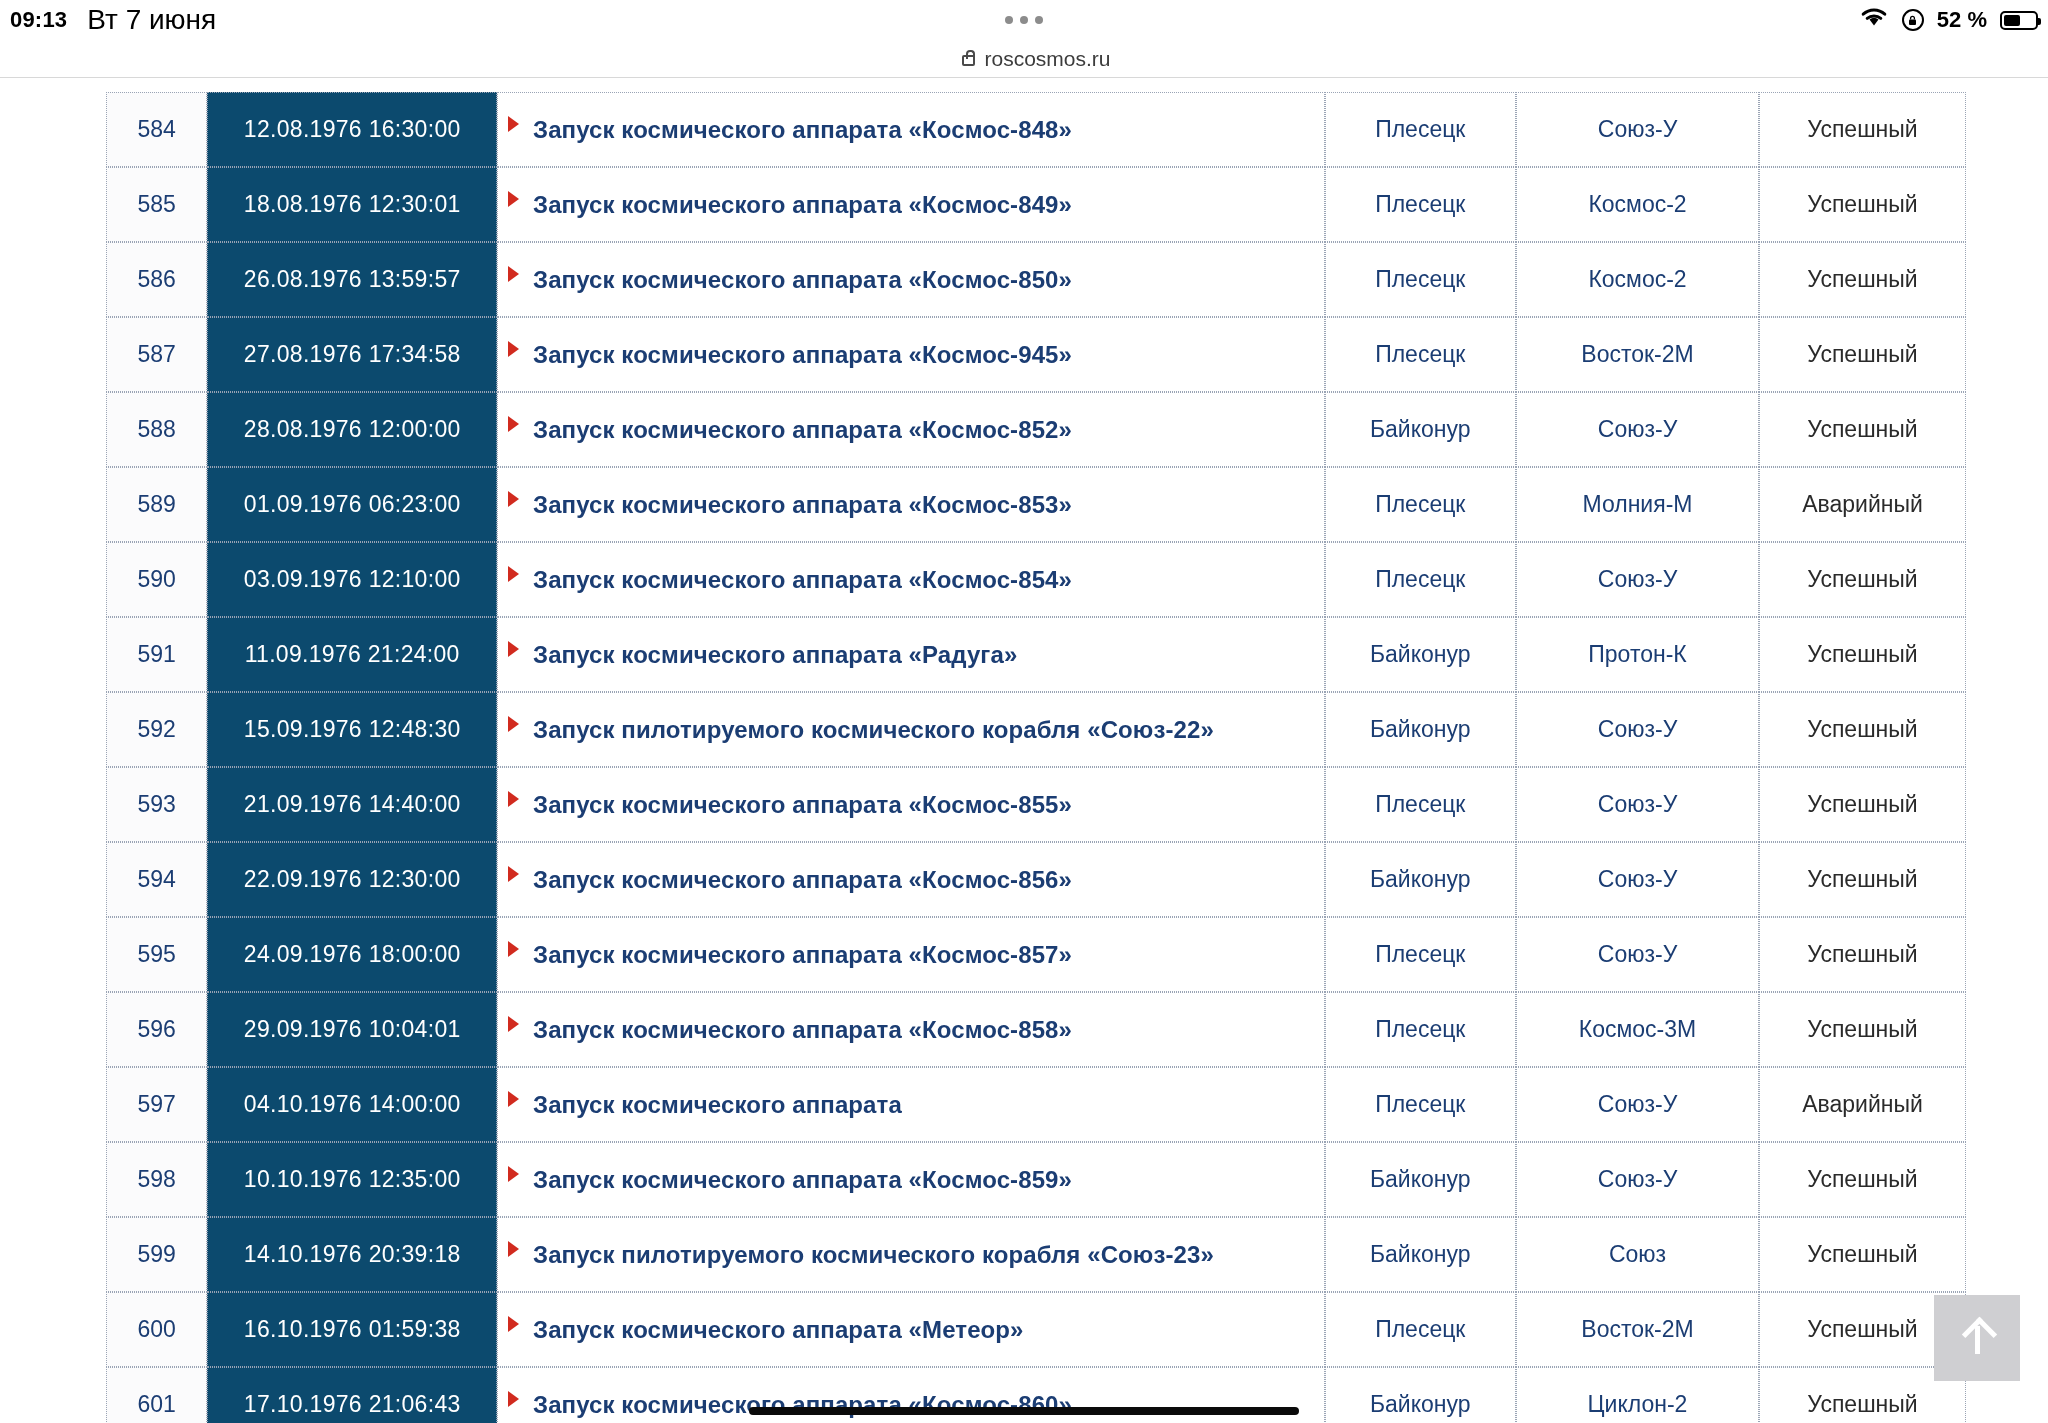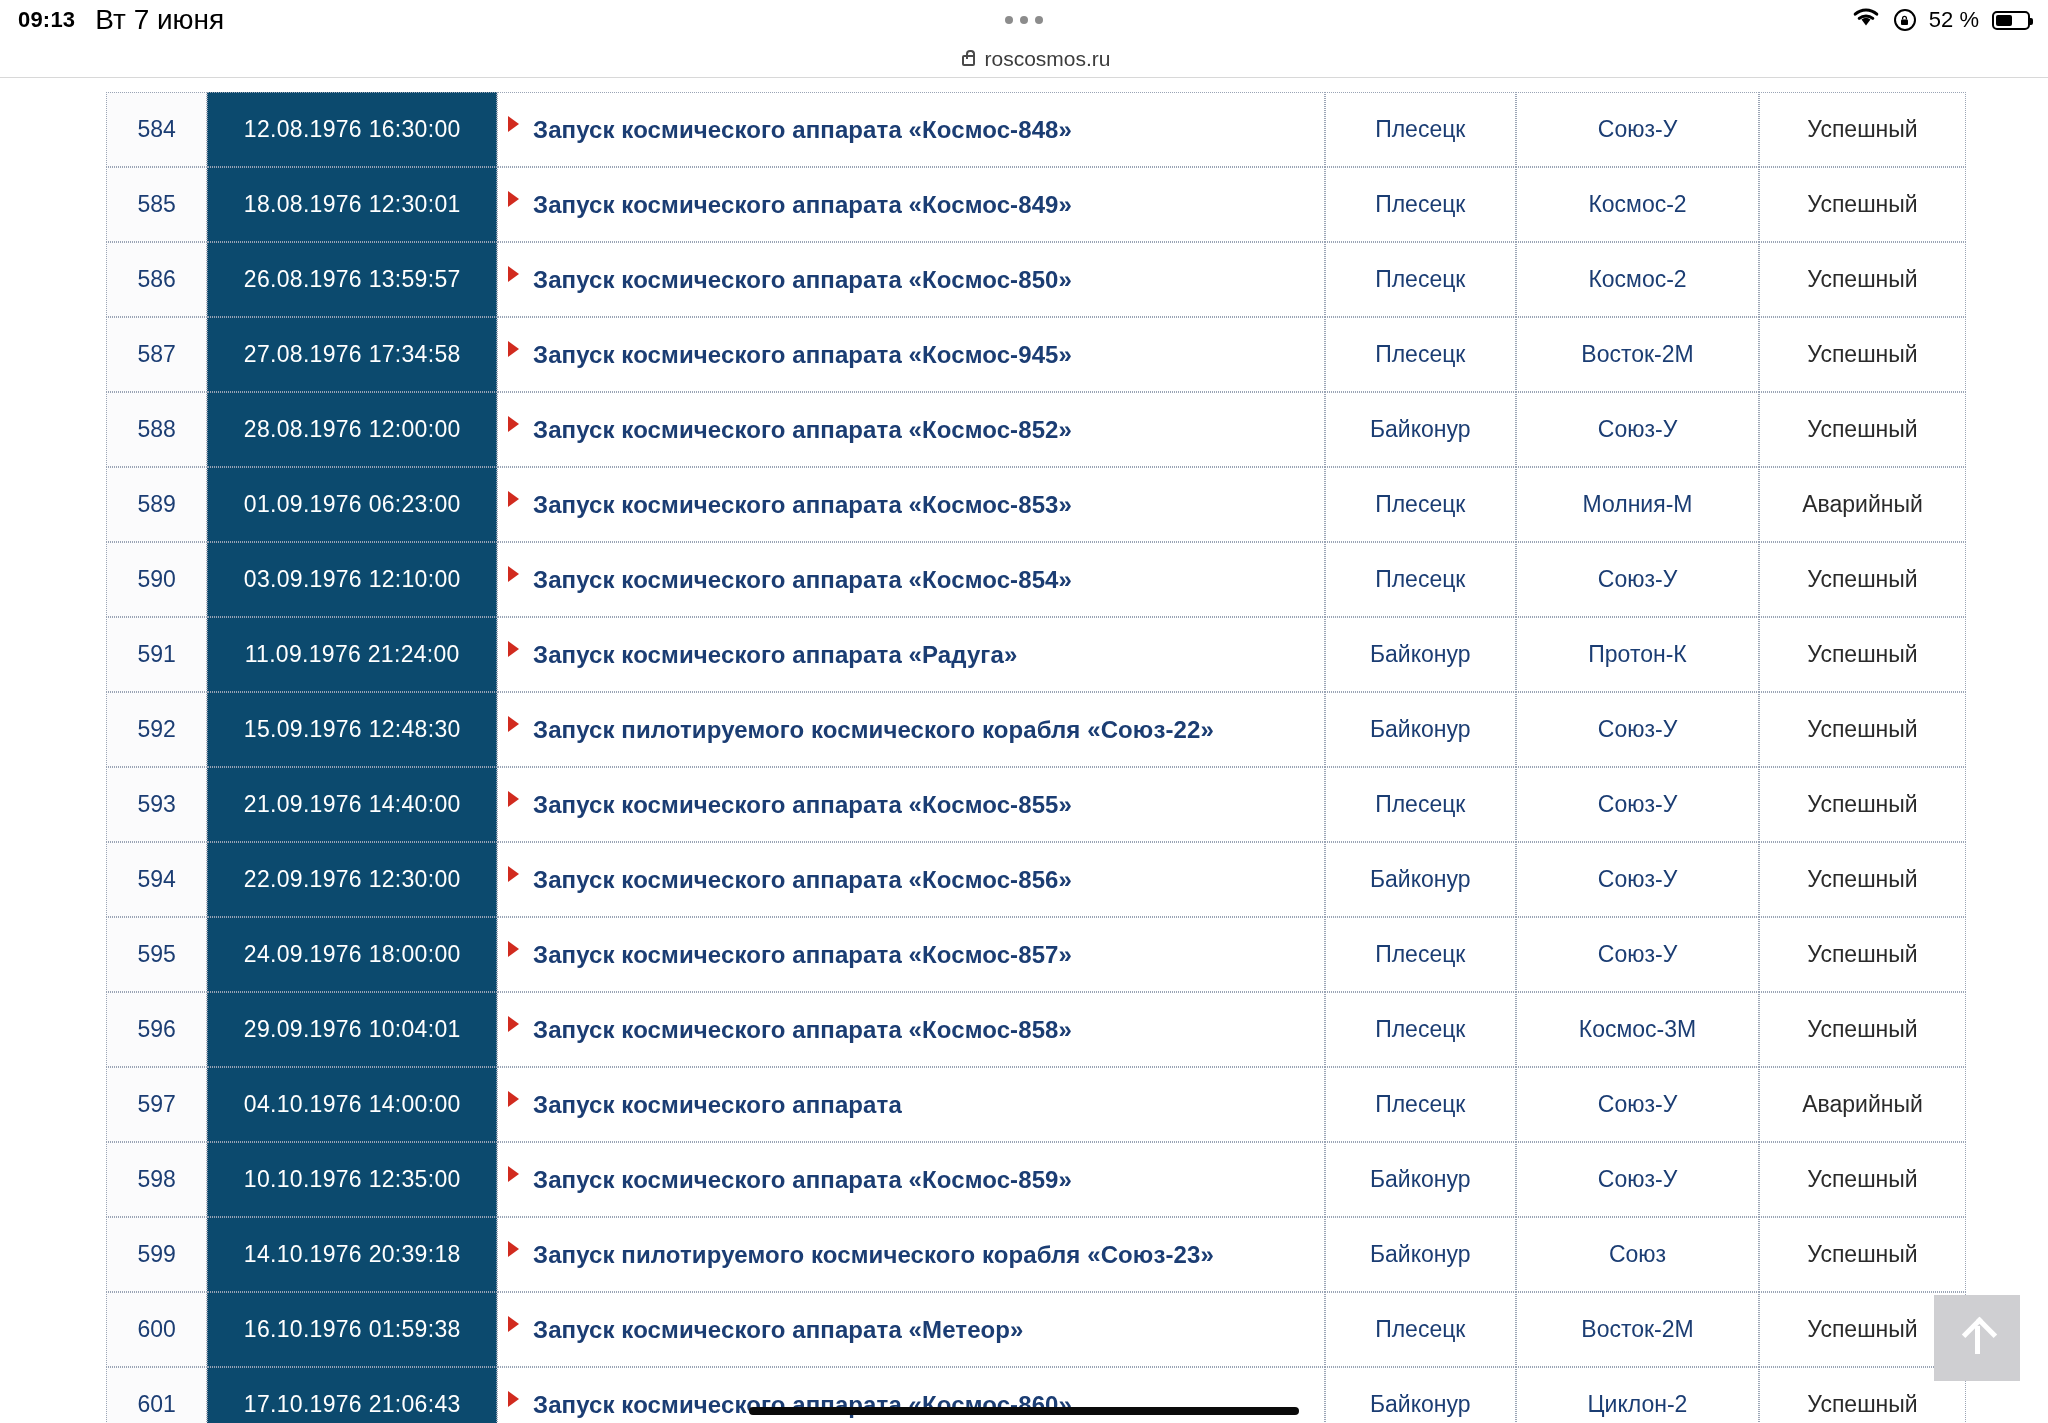--- a/index.html
+++ b/index.html
@@ -10,21 +10,21 @@
     font-family: "Liberation Sans", sans-serif;
   }
   body { overflow: hidden; position: relative; }
 
   
   .statusbar {
     position: relative;
     height: 40px;
     display: flex;
     align-items: center;
-    padding: 0 18px;
+    padding: 0 10px;
     font-size: 22px;
     color: #000;
     font-weight: 600;
   }
   .status-left {
     display: flex;
     align-items: center;
     gap: 20px;
     flex: 0 0 auto;
   }
@@ -59,21 +59,21 @@
   }
   .wifi-icon { display:block; }
   .lock-circle {
     width: 22px; height: 22px;
     border: 2px solid #000;
     border-radius: 50%;
     display: flex; align-items: center; justify-content: center;
     font-size: 13px;
     font-weight: 700;
   }
-  .battery-pct { font-size: 22px; font-weight: 400; }
+  .battery-pct { font-size: 22px; font-weight: 700; }
   .battery {
     width: 38px; height: 19px;
     border: 2px solid #000;
     border-radius: 5px;
     position: relative;
     display: flex;
     align-items: center;
     padding: 2px;
   }
   .battery::after {

